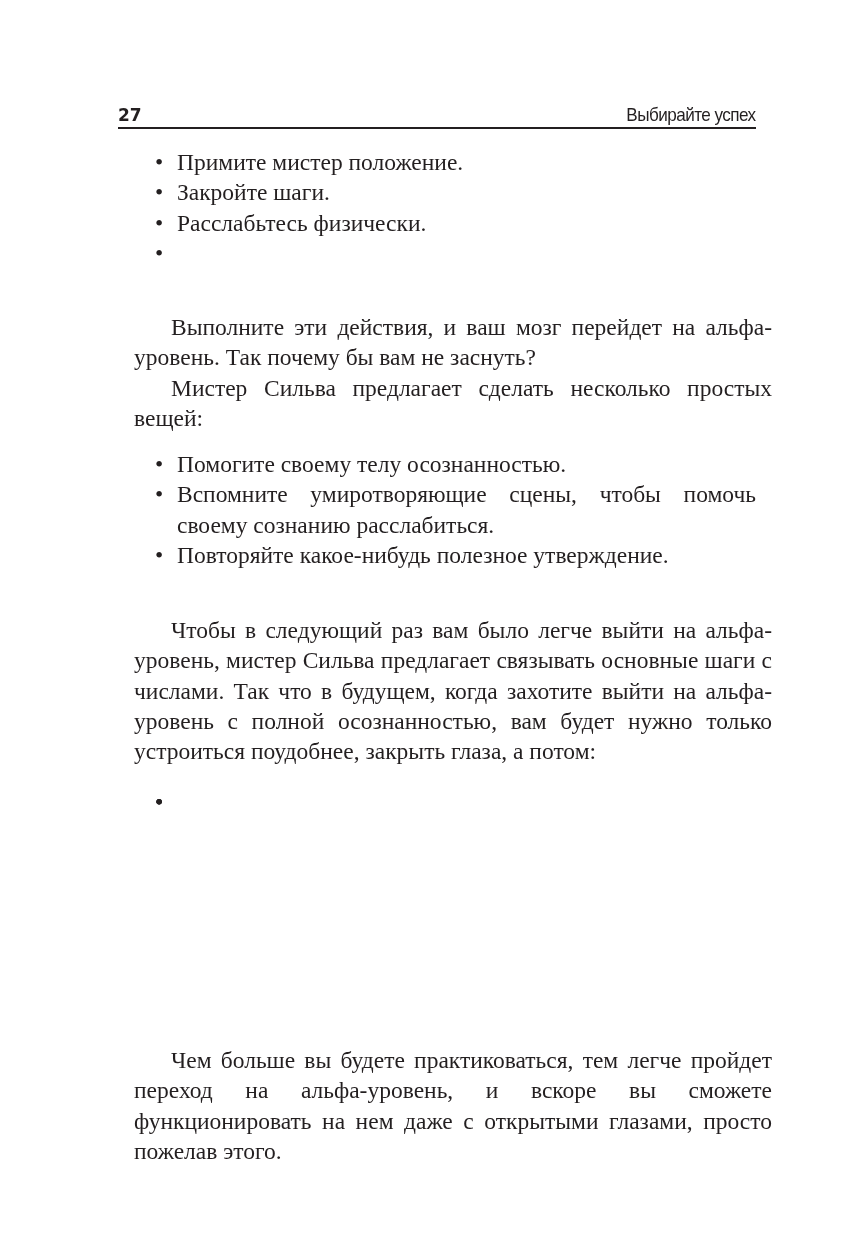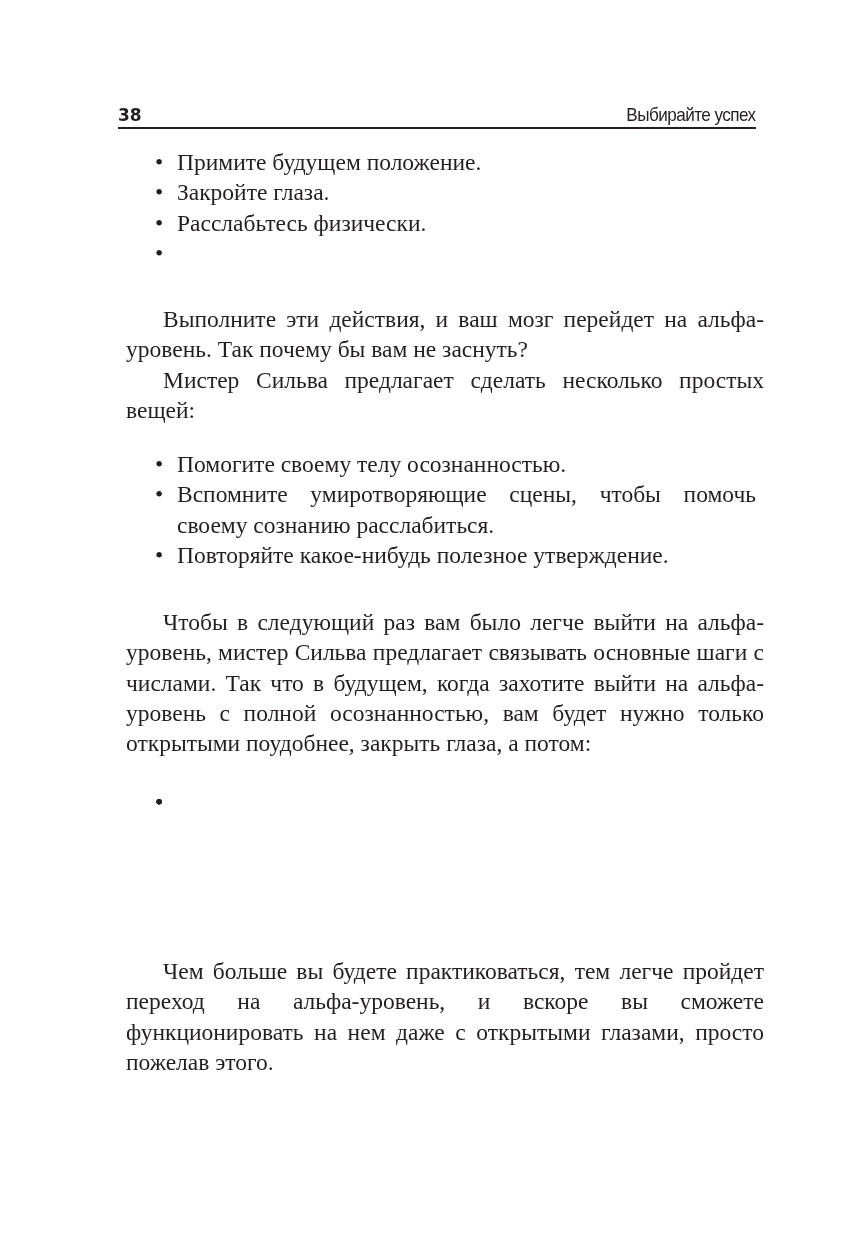--- a/index.html
+++ b/index.html
@@ -59,21 +59,21 @@
       font-family: "Liberation Serif", serif;
       font-size: 23.5px;
       line-height: 30.3px;
       text-align: justify;
       text-align-last: left;
     }
     .para {
       position: absolute;
       left: 0;
       width: 638px;
-      margin: 8px;
+      margin: 16px;
     }
     .indent {
       text-indent: 37px;
     }
     .list {
       position: absolute;
       left: 37px;
       width: 601px;
       margin: 0;
       padding: 0;
@@ -88,45 +88,45 @@
       left: 0;
       top: 0;
     }
   </style>
 </head>
 <body>
 
 <div class="page">
 
   <div class="header">
-    <span class="page-number">38</span>
+    <span class="page-number">27</span>
     <span class="running-title">Выбирайте успех</span>
   </div>
   <div class="header-rule"></div>
 
   <ul class="list text" style="top:147px;">
-    <li><span class="bullet">•</span><span>Примите будущем положение.</span></li>
-    <li><span class="bullet">•</span><span>Закройте глаза.</span></li>
+    <li><span class="bullet">•</span><span>Примите мистер положение.</span></li>
+    <li><span class="bullet">•</span><span>Закройте шаги.</span></li>
     <li><span class="bullet">•</span><span>Расслабьтесь физически.</span></li>
     <li><span class="bullet">•</span></li>
   </ul>
 
   <p class="para text indent" style="top:296px;">Выполните эти действия, и ваш мозг перейдет на альфа-уровень. Так почему бы вам не заснуть?</p>
 
   <p class="para text indent" style="top:357px;">Мистер Сильва предлагает сделать несколько простых вещей:</p>
 
   <ul class="list text" style="top:449px;">
     <li><span class="bullet">•</span><span>Помогите своему телу осознанностью.</span></li>
     <li><span class="bullet">•</span><span>Вспомните умиротворяющие сцены, чтобы помочь своему сознанию расслабиться.</span></li>
     <li><span class="bullet">•</span><span>Повторяйте какое-нибудь полезное утверждение.</span></li>
   </ul>
 
-  <p class="para text indent" style="top:599px;">Чтобы в следующий раз вам было легче выйти на альфа-уровень, мистер Сильва предлагает связывать основные шаги с числами. Так что в будущем, когда захотите выйти на альфа-уровень с полной осознанностью, вам будет нужно только открытыми поудобнее, закрыть глаза, а потом:</p>
+  <p class="para text indent" style="top:599px;">Чтобы в следующий раз вам было легче выйти на альфа-уровень, мистер Сильва предлагает связывать основные шаги с числами. Так что в будущем, когда захотите выйти на альфа-уровень с полной осознанностью, вам будет нужно только устроиться поудобнее, закрыть глаза, а потом:</p>
 
   <ul class="list text" style="top:787px;">
     <li><span class="bullet">•</span></li>
     <li><span class="bullet">•</span></li>
     <li><span class="bullet">•</span></li>
   </ul>
 
-  <p class="para text indent" style="top:948px;">Чем больше вы будете практиковаться, тем легче пройдет переход на альфа-уровень, и вскоре вы сможете функционировать на нем даже с открытыми глазами, просто пожелав этого.</p>
+  <p class="para text indent" style="top:1029px;">Чем больше вы будете практиковаться, тем легче пройдет переход на альфа-уровень, и вскоре вы сможете функционировать на нем даже с открытыми глазами, просто пожелав этого.</p>
 
 </div>
 
 </body></html>

